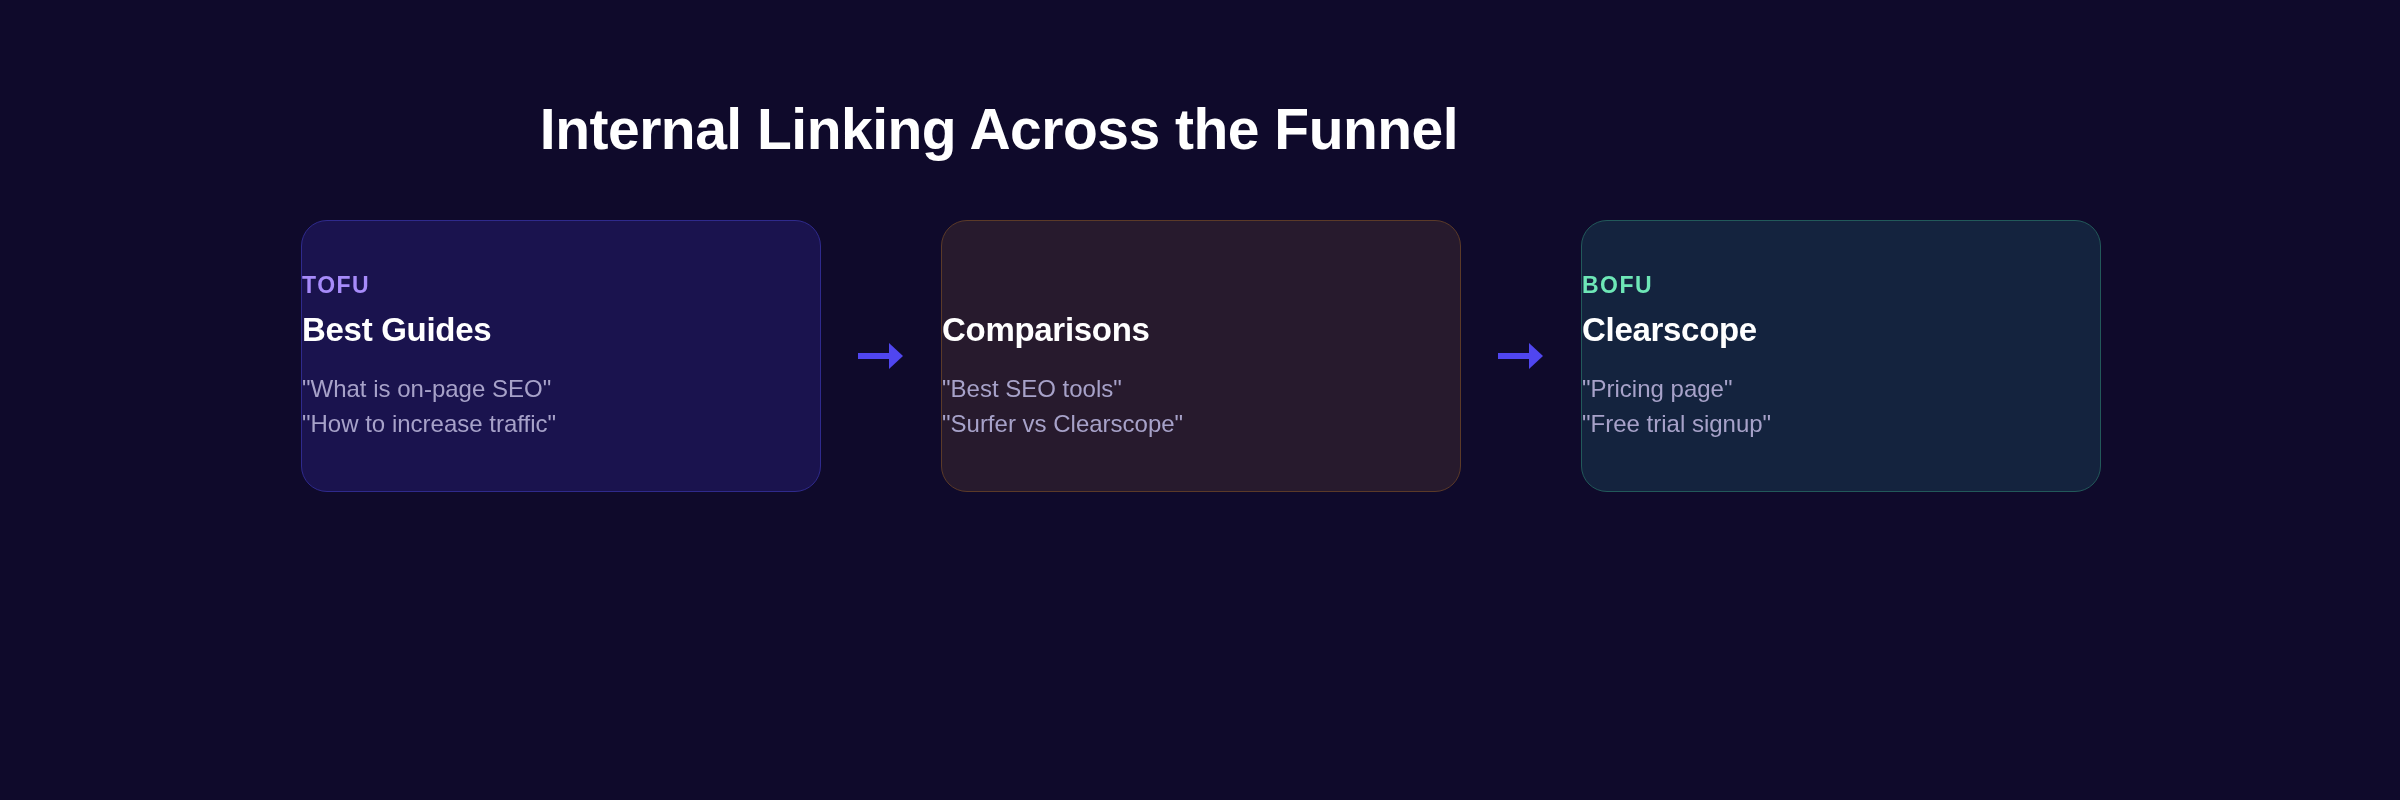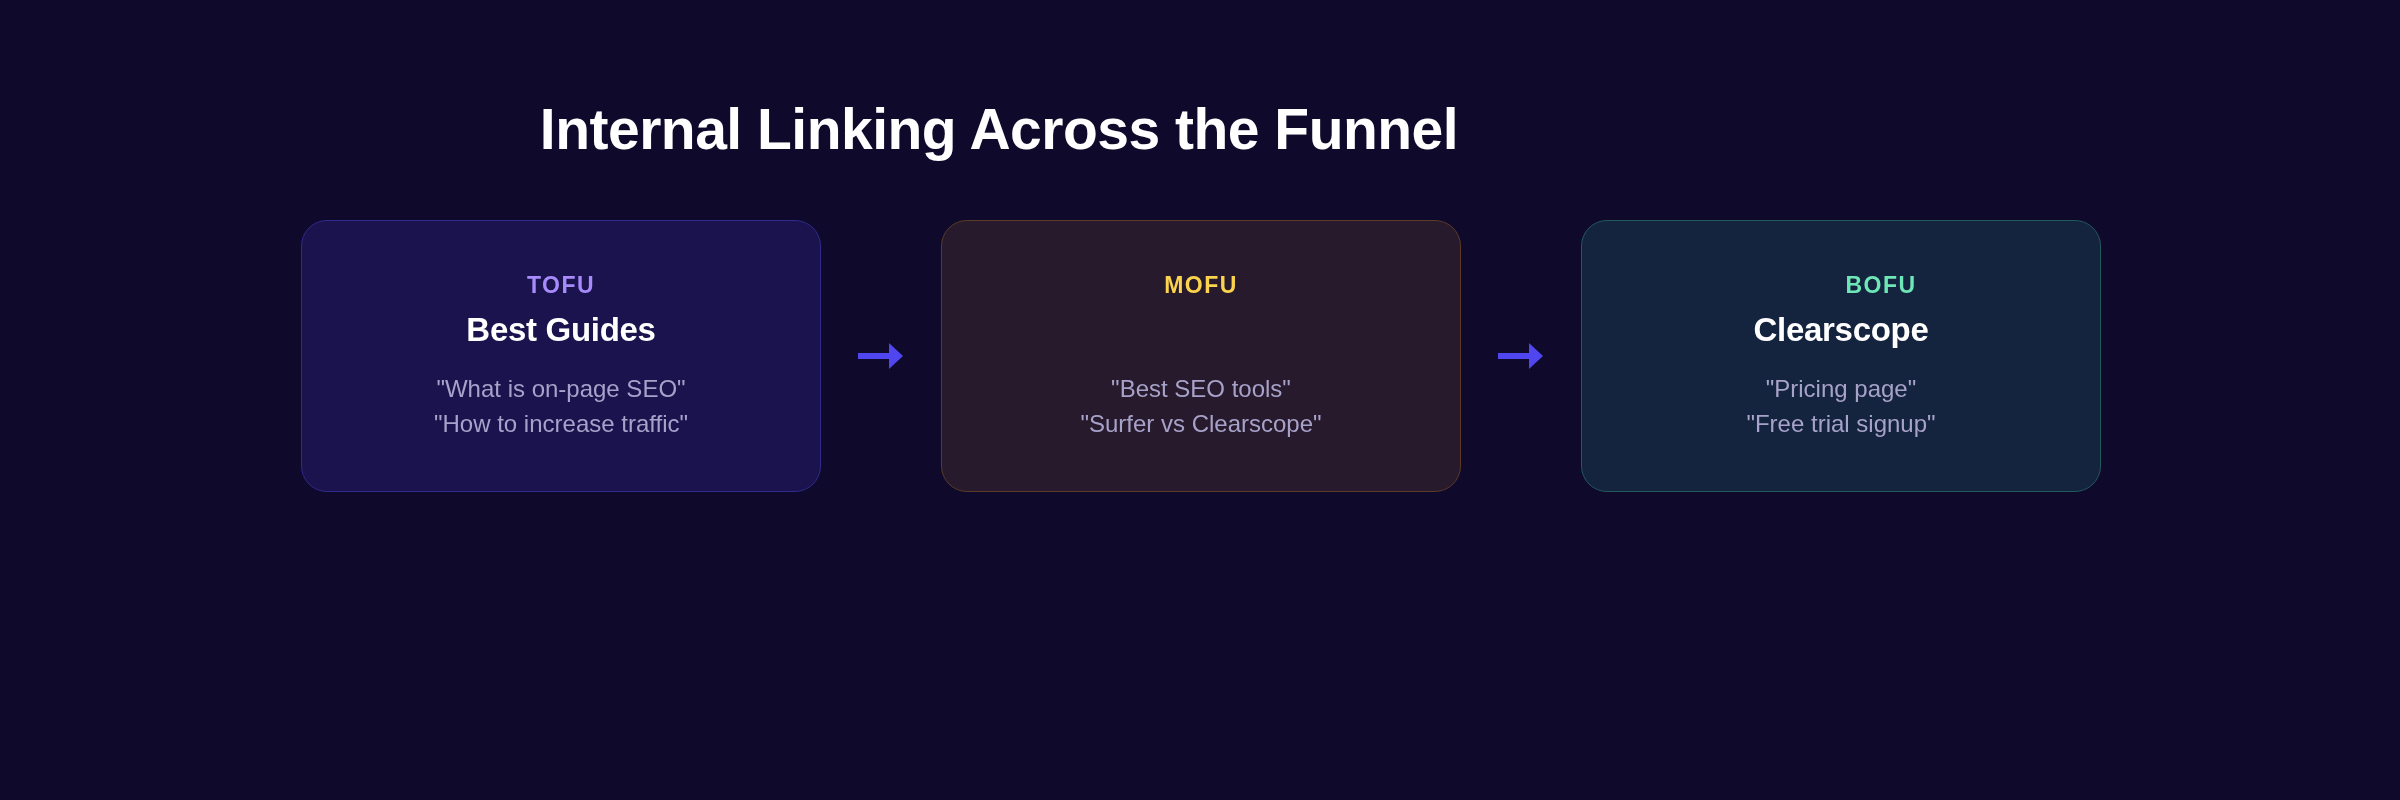--- a/index.html
+++ b/index.html
@@ -36,21 +36,21 @@
       height: 272px;
     }
     .card {
       position: absolute;
       top: 0;
       width: 520px;
       height: 272px;
       box-sizing: border-box;
       border-radius: 26px;
       border: 1.5px solid;
-      text-align: center;
+      text-align: left;
     }
     .card.c0 { left: 0; }
     .card.c1 { left: 640px; }
     .card.c2 { left: 1280px; }
 
     .stage-label {
       position: absolute;
       top: 50px;
       left: 0;
       width: 100%;
@@ -107,34 +107,34 @@
       <span class="example">"How to increase traffic"</span>
     </div>
   </div>
 
   <svg class="arrow a0" viewBox="0 0 46 28" xmlns="http://www.w3.org/2000/svg">
     <rect x="0" y="11" width="34" height="6" fill="#5046f0"></rect>
     <polygon points="31,1 45,14 31,27" fill="#5046f0"></polygon>
   </svg>
 
   <div class="card c1" style="background:#271a2d;border-color:#5b3a28;">
-    <div class="stage-label" style="color:#fcd34d;">MOFU</div>
+    <div class="stage-title">Comparisons</div>
     <div class="examples">
       <span class="example">"Best SEO tools"</span>
       <span class="example">"Surfer vs Clearscope"</span>
     </div>
   </div>
 
   <svg class="arrow a1" viewBox="0 0 46 28" xmlns="http://www.w3.org/2000/svg">
     <rect x="0" y="11" width="34" height="6" fill="#5046f0"></rect>
     <polygon points="31,1 45,14 31,27" fill="#5046f0"></polygon>
   </svg>
 
   <div class="card c2" style="background:#14233e;border-color:#22595a;">
-    <div class="stage-label" style="color:#6ee7b7;margin-left:40px;">BOFU</div>
+    <div class="stage-label" style="color:#6ee7b7;">BOFU</div>
     <div class="stage-title">Clearscope</div>
     <div class="examples">
       <span class="example">"Pricing page"</span>
       <span class="example">"Free trial signup"</span>
     </div>
   </div>
 
 </div>
 
 </body></html>

